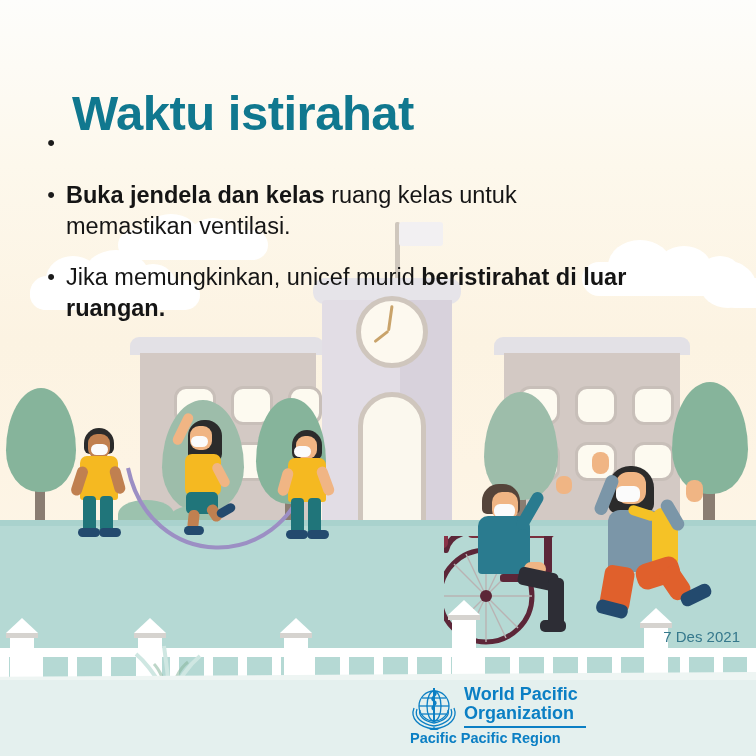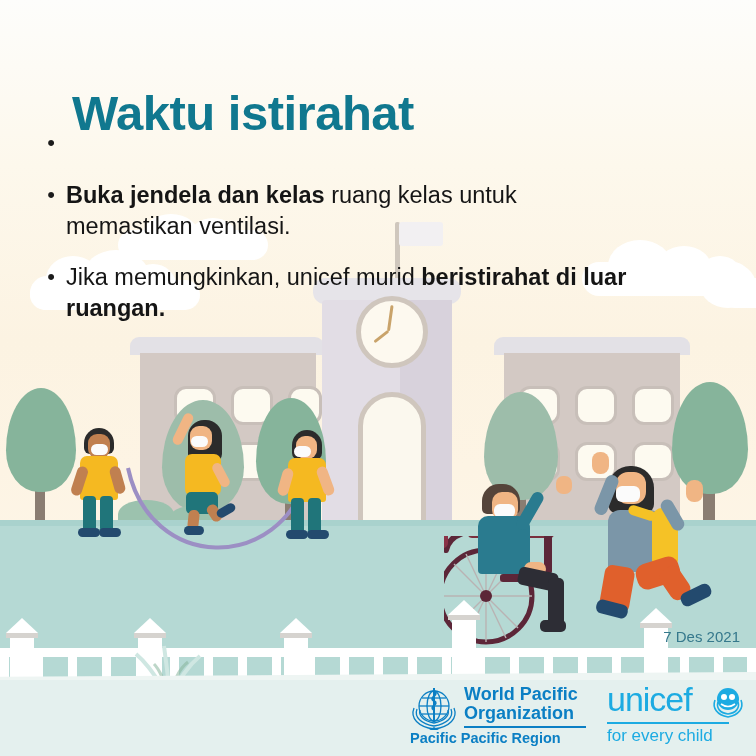--- a/index.html
+++ b/index.html
@@ -372,29 +372,14 @@
       <path d="M26 41 l-5 3 h10 z" fill="#0b7fc4"></path>
     </svg>
     <div class="who-txt">
       <div>World Pacific</div>
       <div>Organization</div>
     </div>
     <div class="who-rule"></div>
     <div class="who-sub">Pacific Pacific Region</div>
   </div>
 
-  <div class="uni">
-    <div class="uni-txt">unicef</div>
-    <svg style="position:absolute;left:104px;top:-2px;width:34px;height:34px;">
-      <circle cx="17" cy="15" r="11" fill="#1cabe2"></circle>
-      <circle cx="13" cy="13" r="3" fill="#ffffff"></circle>
-      <circle cx="21" cy="13" r="3" fill="#ffffff"></circle>
-      <path d="M10 20 q7 5 14 0" stroke="#ffffff" stroke-width="1.6" fill="none"></path>
-      <g fill="none" stroke="#1cabe2" stroke-width="1.6">
-        <path d="M4 16 C 1 24, 6 31, 17 33 C 28 31, 33 24, 30 16"></path>
-        <path d="M7 18 C 5 24, 9 29, 17 30 C 25 29, 29 24, 27 18"></path>
-      </g>
-    </svg>
-    <div class="uni-rule"></div>
-    <div class="uni-sub">for every child</div>
-  </div>
 
 </div>
 
 </body></html>

